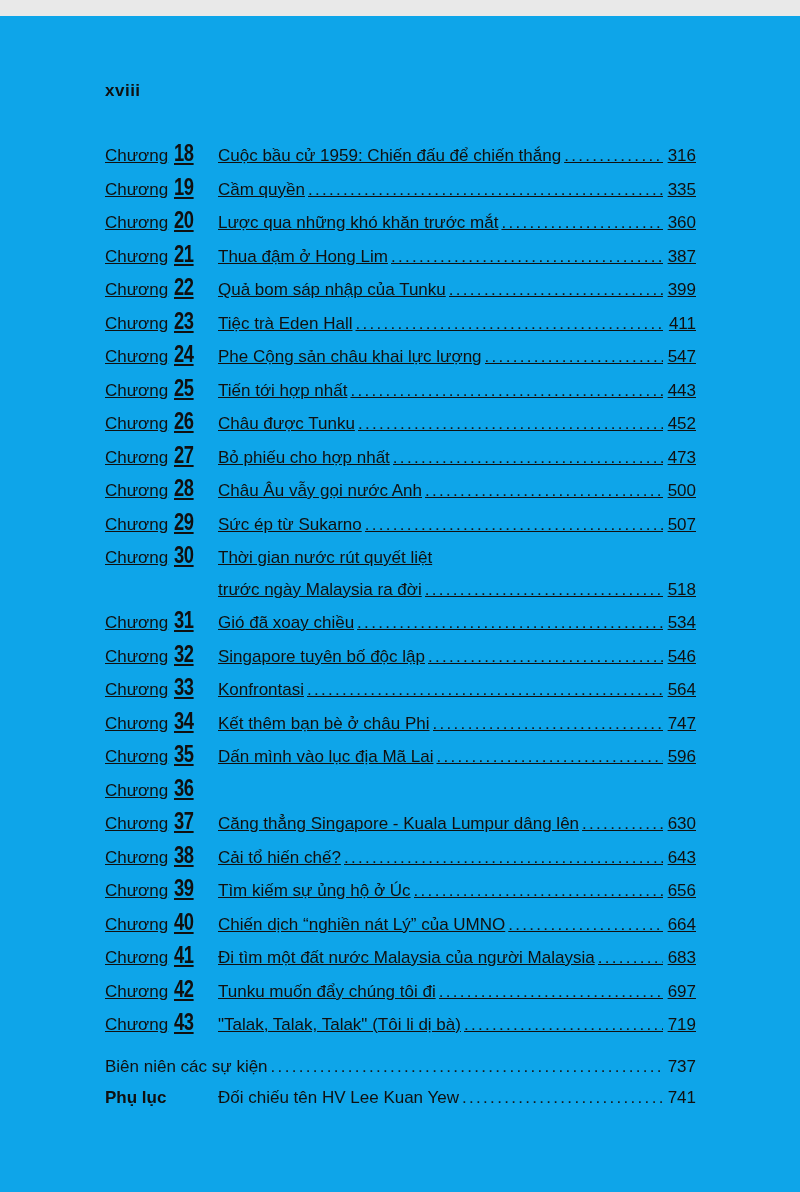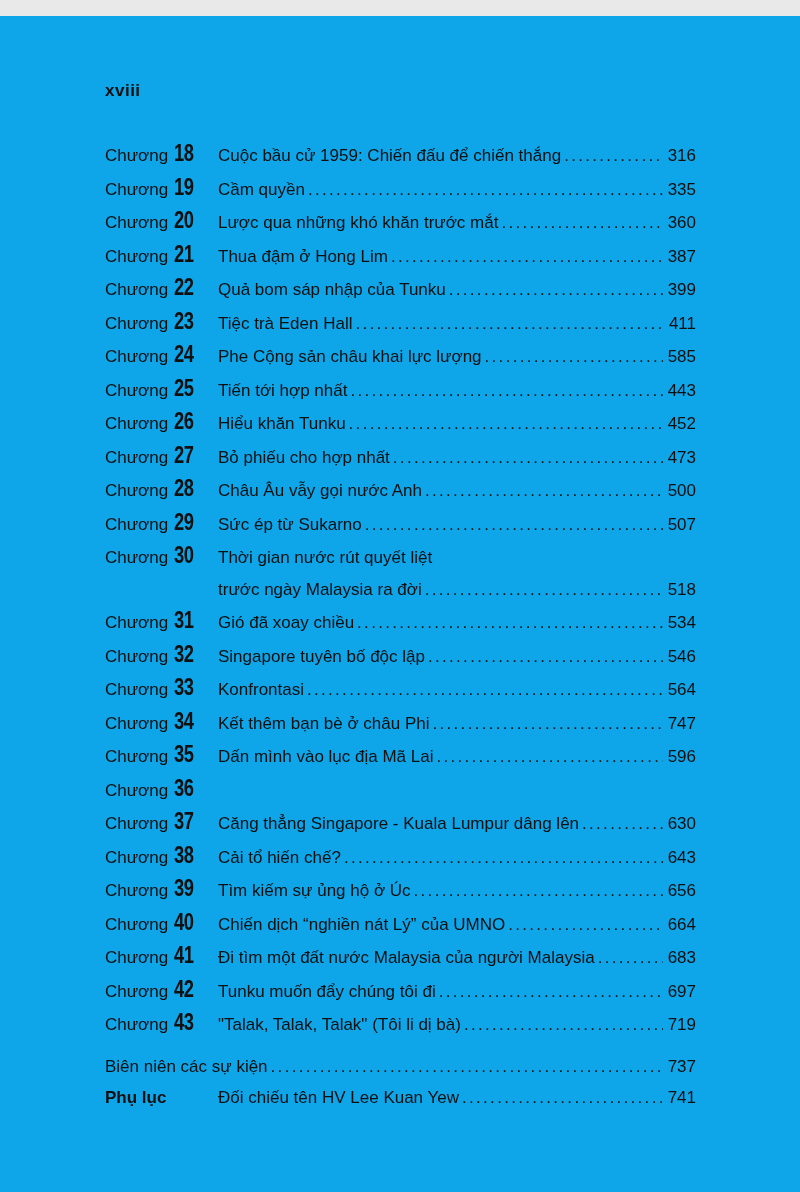--- a/index.html
+++ b/index.html
@@ -14,21 +14,21 @@
     font-family: "Liberation Sans", sans-serif;
     color: #101010;
     overflow: hidden;
   }
   .folio {
     font-size: 17px;
     font-weight: 700;
     line-height: 22px;
     letter-spacing: 0.5px;
   }
-  .toc { margin-top: 36px; }
+  .toc { margin-top: 36px; text-decoration: underline; }
   .row {
     display: flex;
     align-items: baseline;
     line-height: 31.5px;
     font-size: 17px;
     white-space: nowrap;
   }
   .chap {
     flex: none;
     width: 113px;
@@ -145,41 +145,41 @@
         </span>
       </div>
       <div class="row">
         <span class="chap">
           <span class="chap-word">Chương</span>
           <span class="chap-num">24</span>
         </span>
         <span class="body">
           <span class="title">Phe Cộng sản châu khai lực lượng</span>
           <span class="dots"></span>
-          <span class="pagenum">585</span>
+          <span class="pagenum">547</span>
         </span>
       </div>
       <div class="row">
         <span class="chap">
           <span class="chap-word">Chương</span>
           <span class="chap-num">25</span>
         </span>
         <span class="body">
           <span class="title">Tiến tới hợp nhất</span>
           <span class="dots"></span>
           <span class="pagenum">443</span>
         </span>
       </div>
       <div class="row">
         <span class="chap">
           <span class="chap-word">Chương</span>
           <span class="chap-num">26</span>
         </span>
         <span class="body">
-          <span class="title">Hiểu khăn Tunku</span>
+          <span class="title">Châu được Tunku</span>
           <span class="dots"></span>
           <span class="pagenum">452</span>
         </span>
       </div>
       <div class="row">
         <span class="chap">
           <span class="chap-word">Chương</span>
           <span class="chap-num">27</span>
         </span>
         <span class="body">

